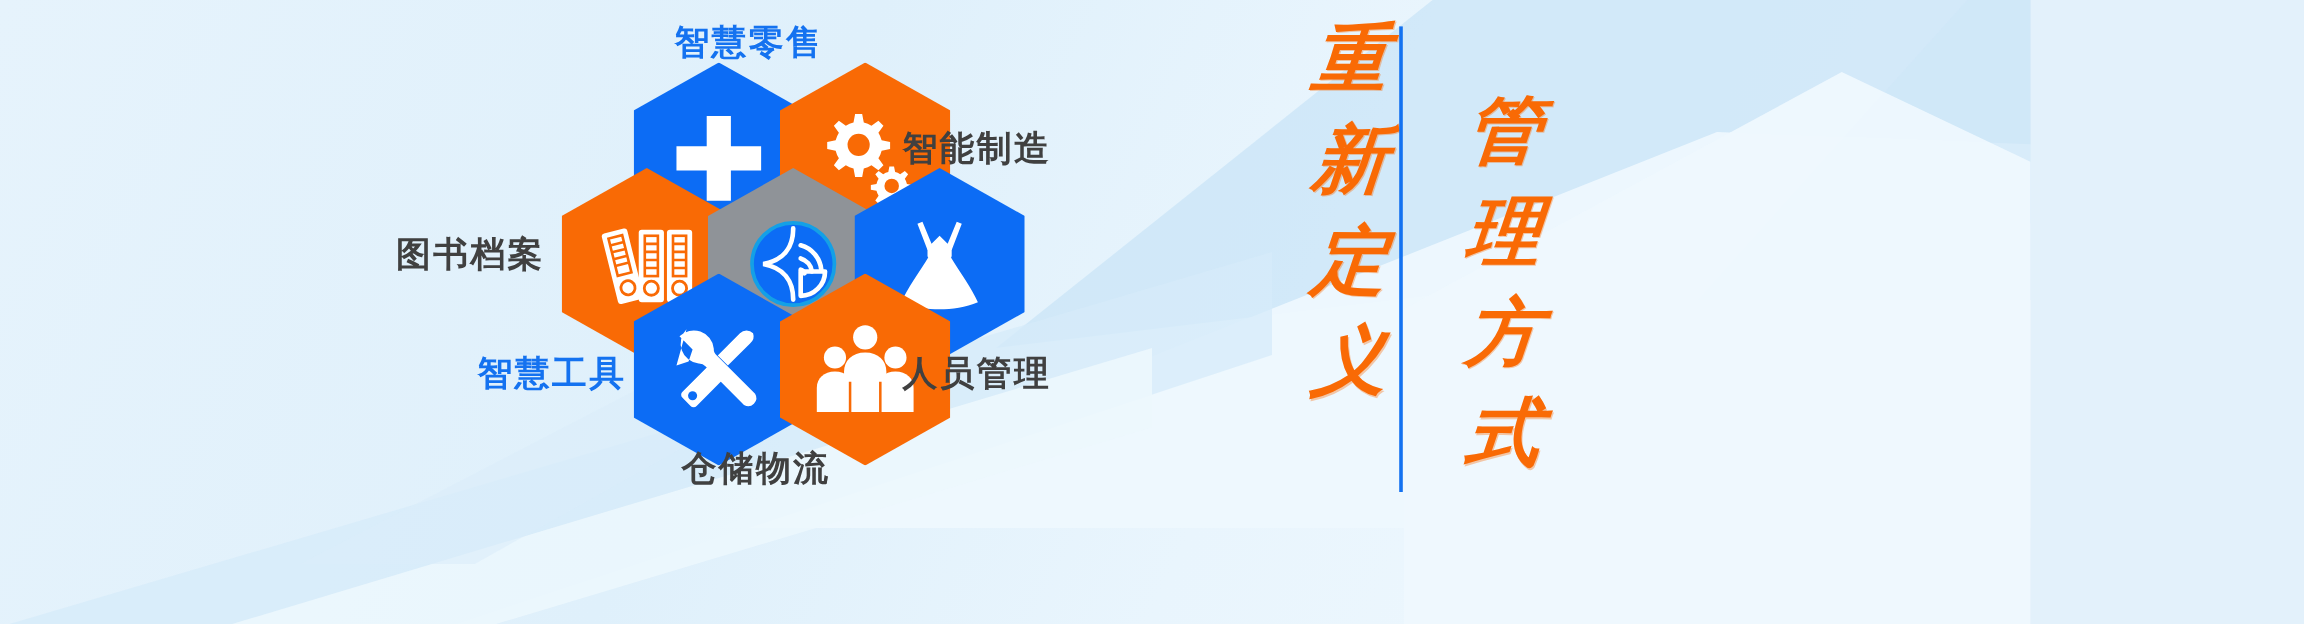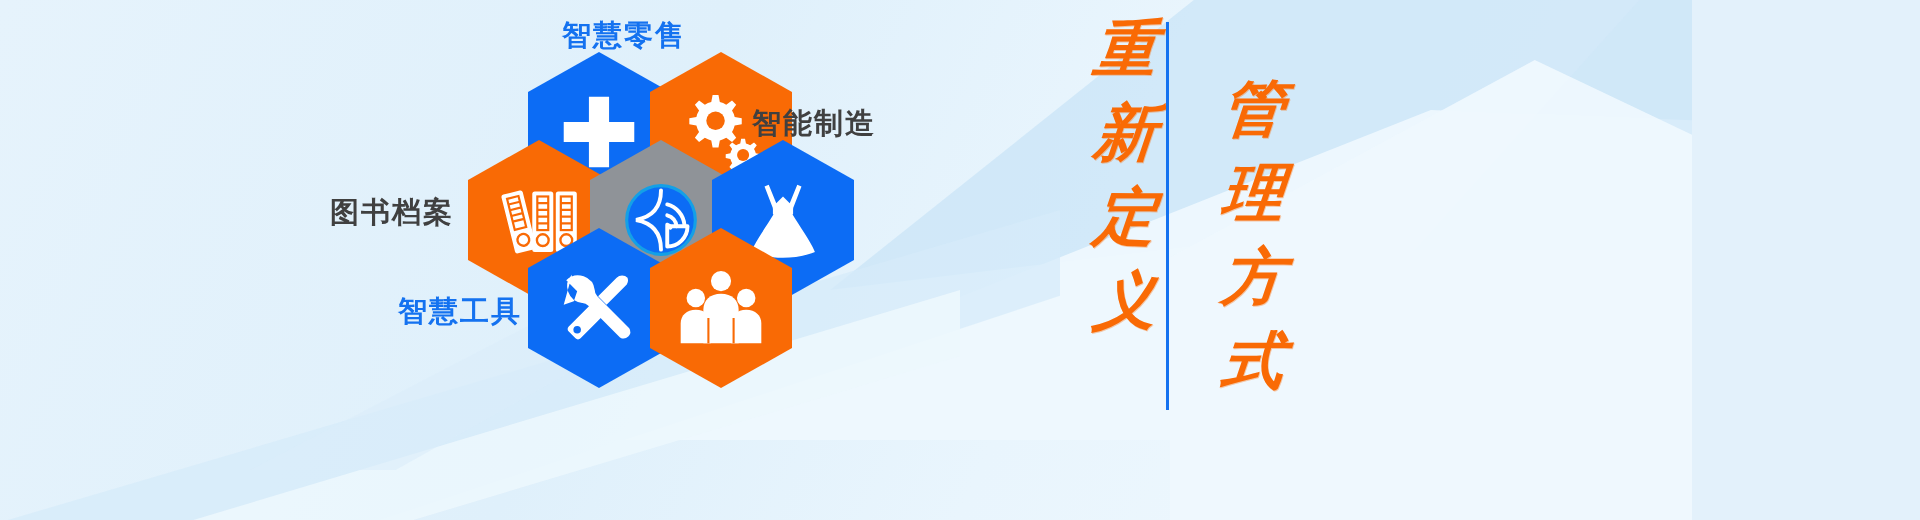--- a/index.html
+++ b/index.html
@@ -239,20 +239,22 @@
           <line x1="65" y1="62" x2="65" y2="92"></line>
         </g>
       </svg>
     </div>
   </div>
 
   <div class="label blue lbl-retail">智慧零售</div>
   <div class="label orange lbl-manufact">智能制造</div>
   <div class="label orange lbl-books">图书档案</div>
   <div class="label blue lbl-tools">智慧工具</div>
+  <div class="label orange lbl-staff">人员管理</div>
+  <div class="label orange lbl-logis">仓储物流</div>
 
   <div id="calli">
     <div class="calli-col calli-left">
       <span>重</span>
       <span>新</span>
       <span>定</span>
       <span>义</span>
     </div>
 
     <div id="calli-divider"></div>

